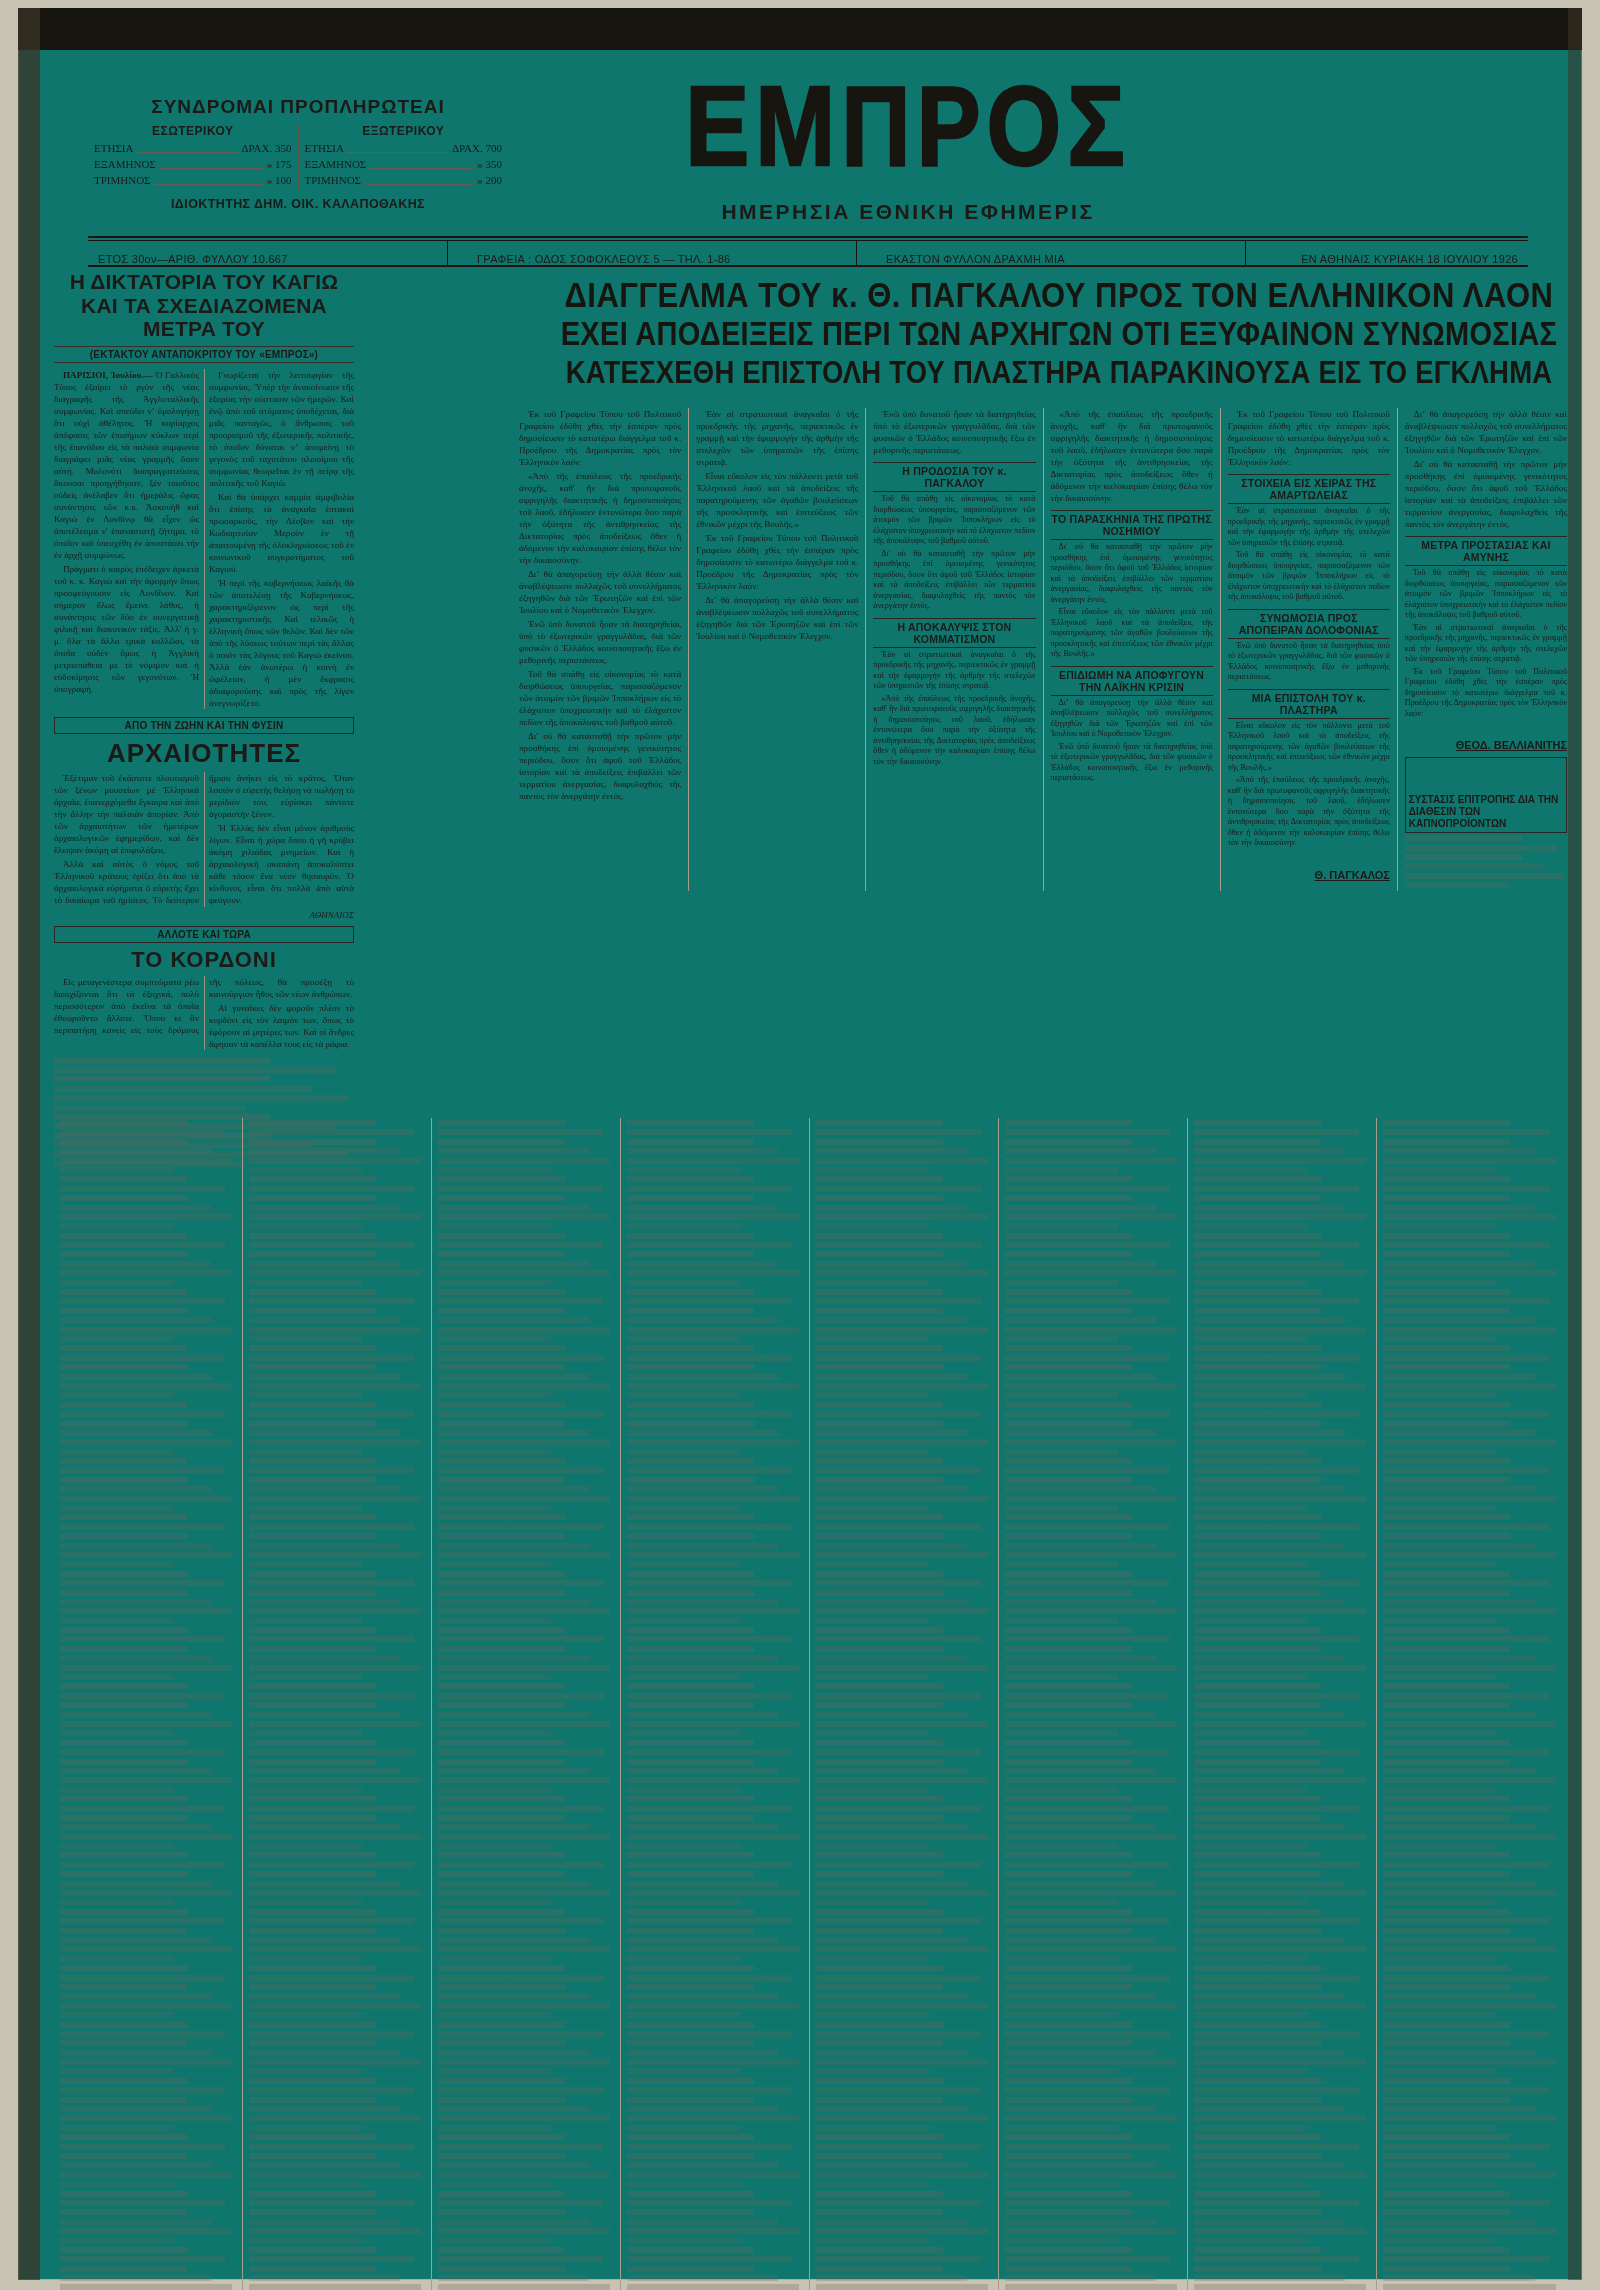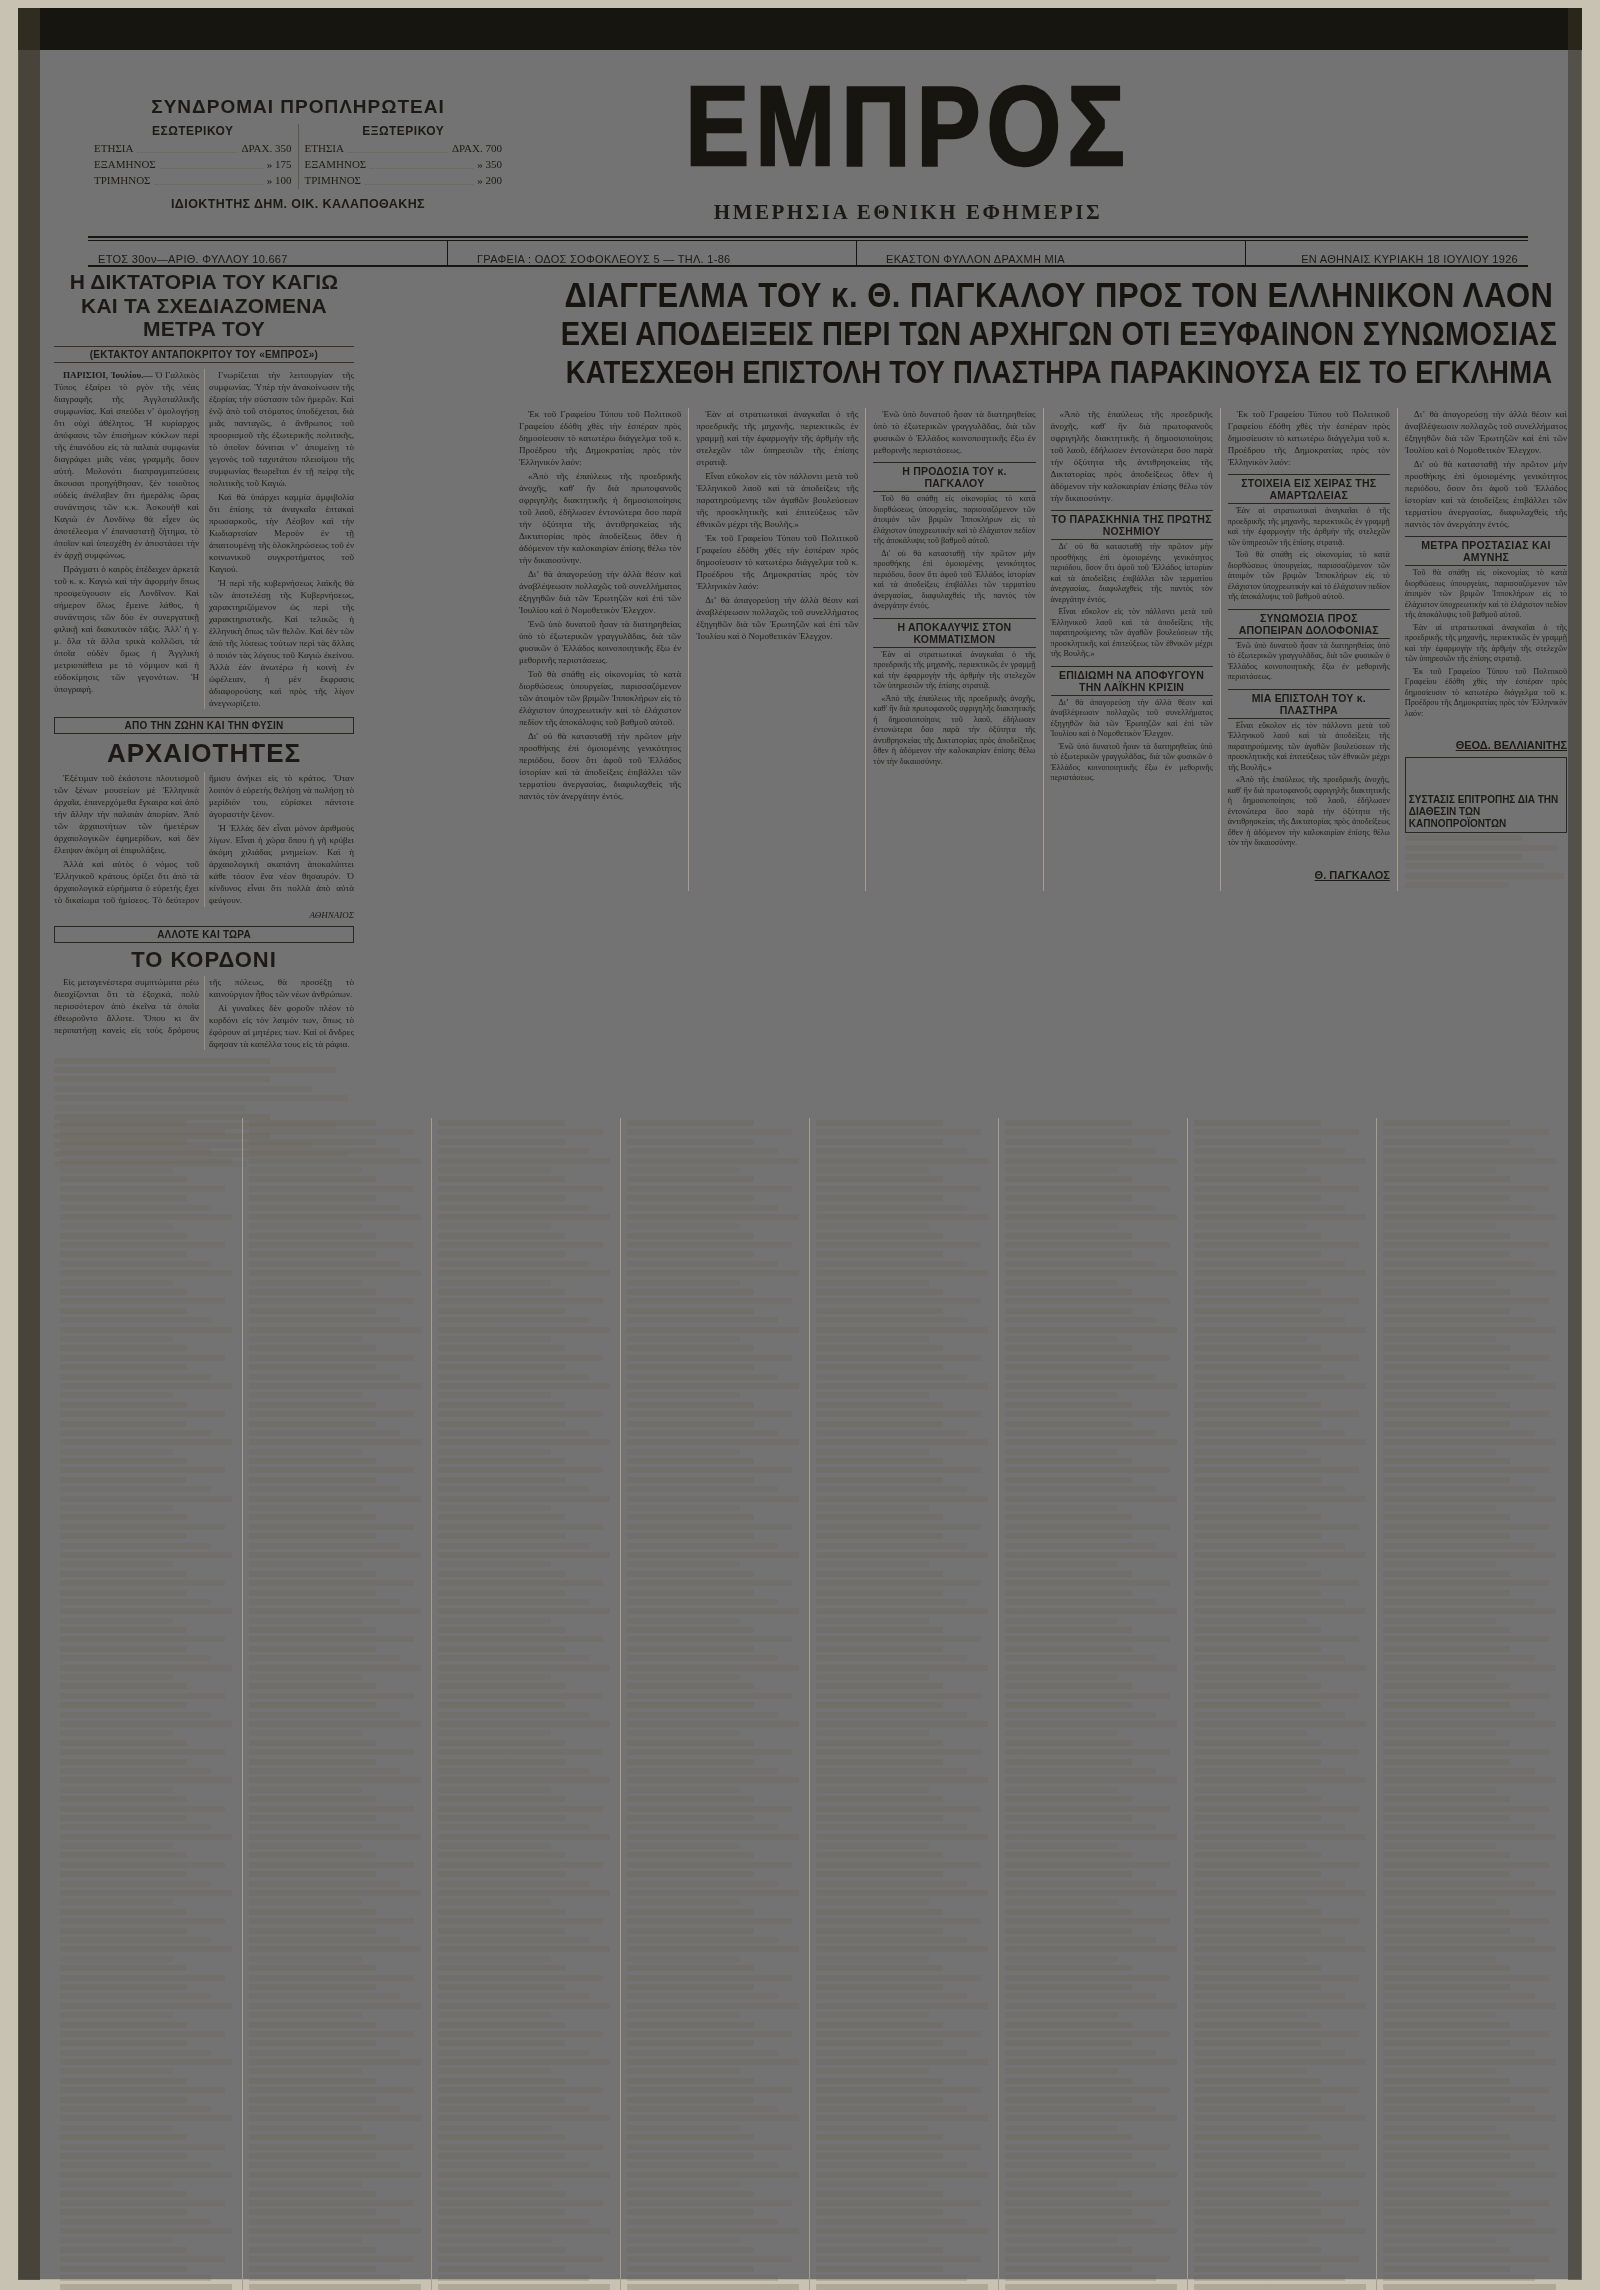--- a/index.html
+++ b/index.html
@@ -4,21 +4,21 @@
 <title>ΕΜΠΡΟΣ</title>
 <style>
   html,body{margin:0;padding:0;background:#c8c2b2;}
   body{
     width:1600px;height:2290px;position:relative;overflow:hidden;
     font-family:"Liberation Serif", serif;
     color:#1b1a17;
   }
   .page{
     position:absolute;left:18px;top:8px;width:1564px;height:2272px;
-    background:#737373;
+    background:#0f766e;
     box-shadow:0 0 0 1px #b5ae9a inset;
   }
   .topbar{position:absolute;left:0;top:0;width:100%;height:42px;background:#17150f;}
   .leftspine{position:absolute;left:0;top:0;width:22px;height:100%;background:#3a3428;opacity:.75;}
   .rightspine{position:absolute;right:0;top:0;width:14px;height:100%;background:#3a3428;opacity:.55;}
 
   
   .masthead{position:absolute;left:70px;top:70px;width:1440px;height:150px;}
   .subs-box{position:absolute;left:0;top:18px;width:420px;}
   .subs-title{font-family:"Liberation Sans",sans-serif;font-weight:bold;font-size:19px;letter-spacing:1px;text-align:center;}
@@ -31,21 +31,21 @@
   .owner{margin-top:8px;text-align:center;font-family:"Liberation Sans",sans-serif;font-size:12.5px;font-weight:bold;letter-spacing:.4px;}
 
   .logo{position:absolute;left:470px;top:0;width:700px;text-align:center;}
   .logo .word{
     font-family:"Liberation Sans",sans-serif;
     font-weight:bold;font-size:96px;line-height:96px;letter-spacing:6px;
     -webkit-text-stroke:2px #17150f;color:#17150f;
     transform:scaleY(1.18);
   }
   .logo .tagline{
-    margin-top:26px;font-family:Liberation Serif, serif;
+    margin-top:26px;font-family:Liberation Sans, sans-serif;
     font-weight:bold;font-size:21px;letter-spacing:2.5px;
   }
 
   .ruleline{position:absolute;left:70px;top:228px;width:1440px;border-top:2px solid #17150f;}
   .infobar{
     position:absolute;left:70px;top:232px;width:1440px;height:24px;
     border-top:1px solid #17150f;border-bottom:2px solid #17150f;
     display:flex;align-items:flex-end;font-family:"Liberation Sans",sans-serif;font-size:11px;letter-spacing:.3px;gap:19px;
   }
   .infobar>div{padding:0 10px;white-space:nowrap;}

